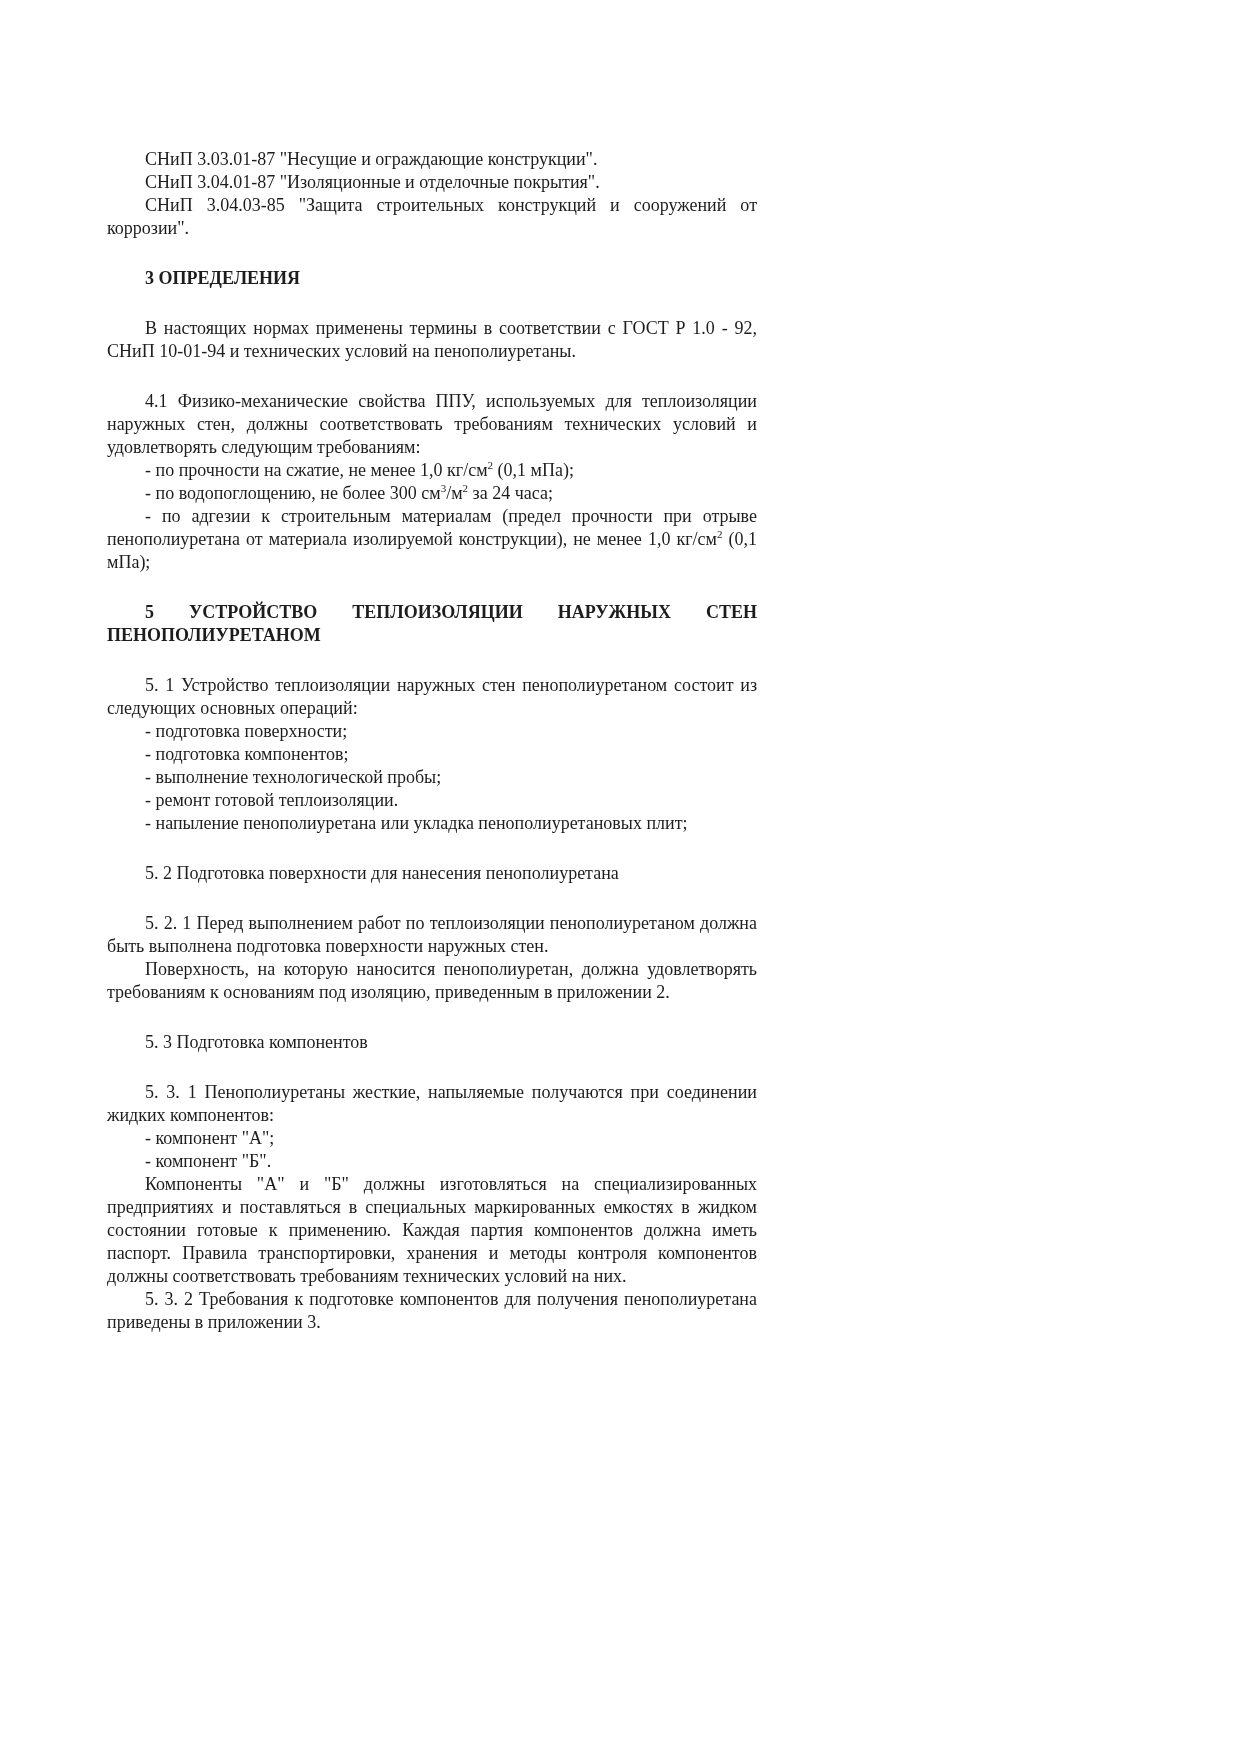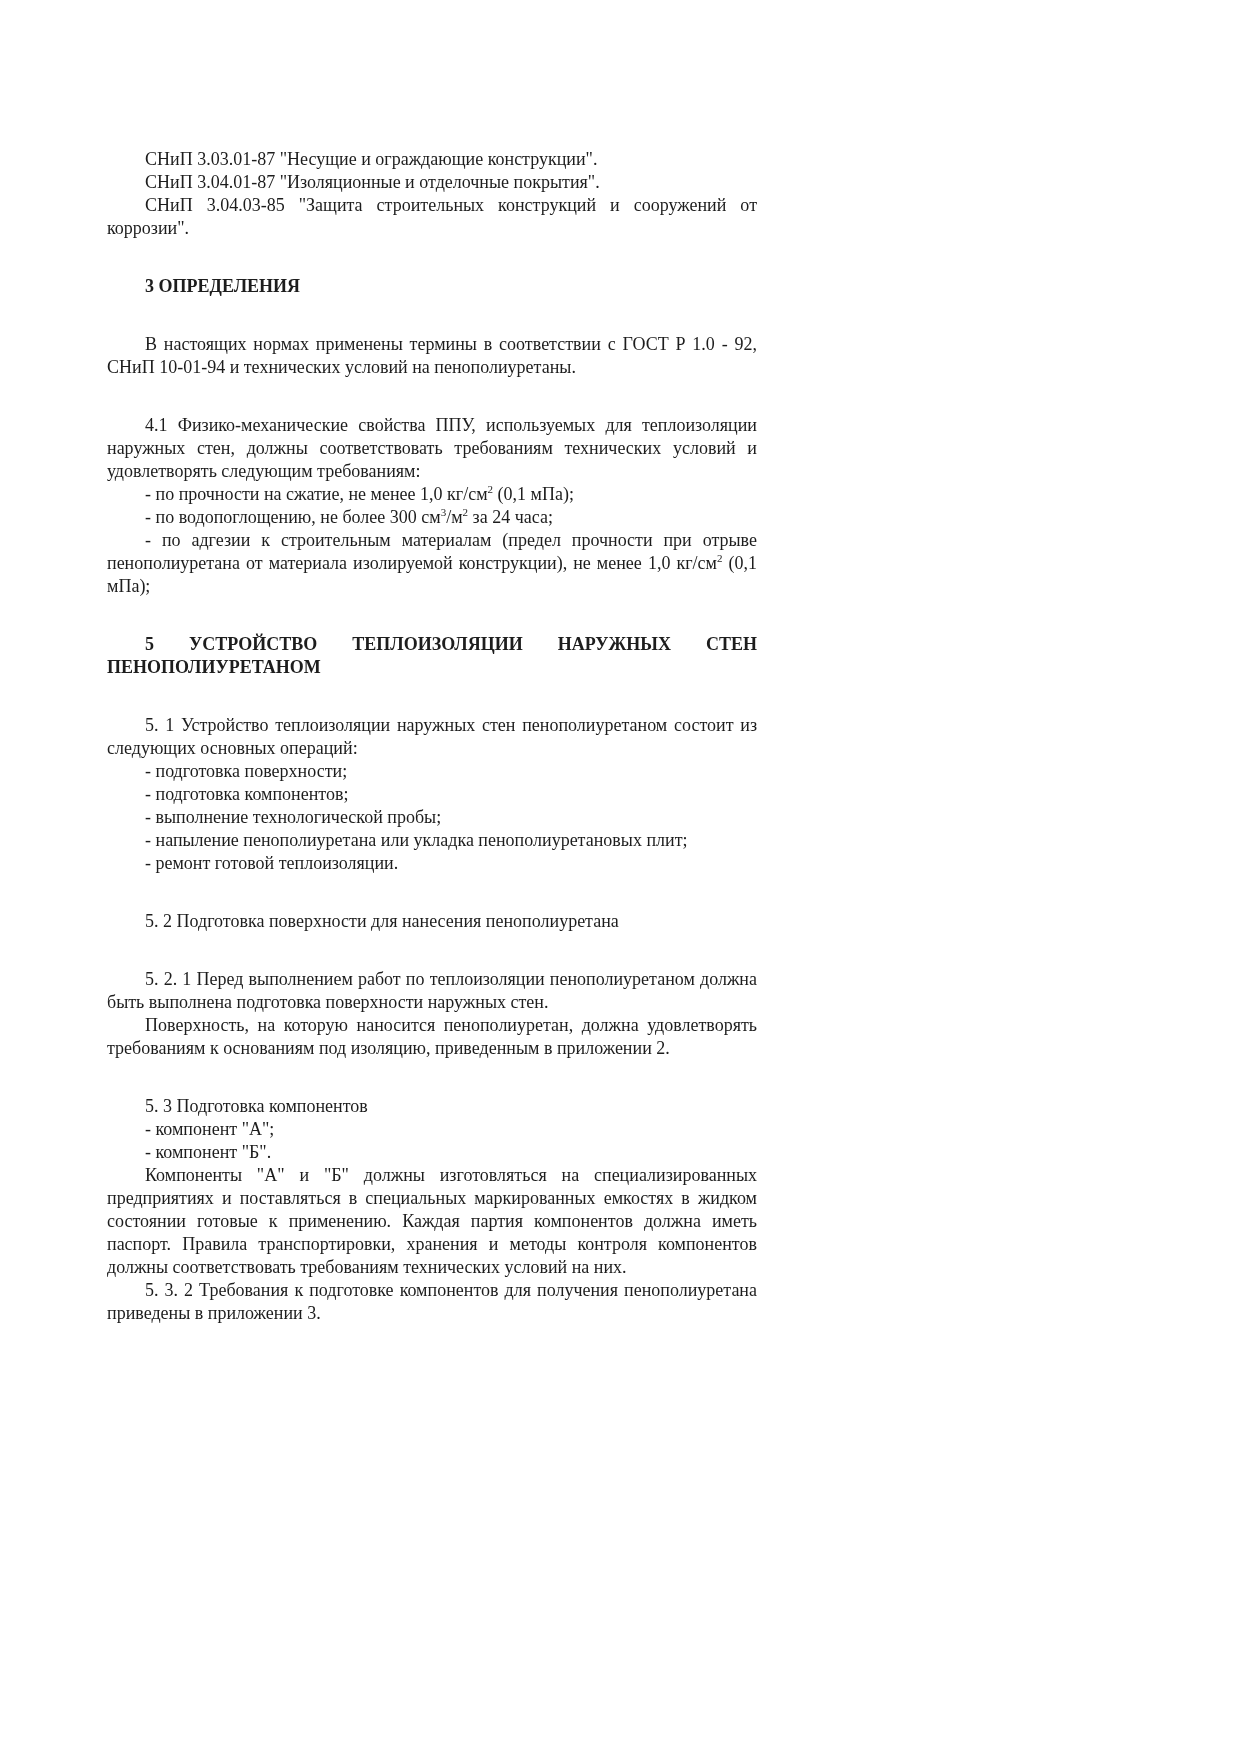--- a/index.html
+++ b/index.html
@@ -30,21 +30,21 @@
     font-size: 18px;
     line-height: 23px;
     color: #1d1d1d;
     text-align: justify;
   }
   .block {
     margin: 0;
     text-indent: 38px;
   }
   .block.gap {
-    margin-top: 35px;
+    margin-top: 27px;
     font-family: Liberation Serif, serif;
   }
   .block.heading {
     font-weight: bold;
   }
   .doc sup {
     font-size: 11px;
     line-height: 0;
     vertical-align: baseline;
     position: relative;
@@ -63,24 +63,25 @@
       <div class="block para gap">В настоящих нормах применены термины в соответствии с ГОСТ Р 1.0 - 92, СНиП 10-01-94 и технических условий на пенополиуретаны.</div>
       <div class="block para gap">4.1 Физико-механические свойства ППУ, используемых для теплоизоляции наружных стен, должны соответствовать требованиям технических условий и удовлетворять следующим требованиям:</div>
       <div class="block para">- по прочности на сжатие, не менее 1,0 кг/см<sup>2</sup> (0,1 мПа);</div>
       <div class="block para">- по водопоглощению, не более 300 см<sup>3</sup>/м<sup>2</sup> за 24 часа;</div>
       <div class="block para">- по адгезии к строительным материалам (предел прочности при отрыве пенополиуретана от материала изолируемой конструкции), не менее 1,0 кг/см<sup>2</sup> (0,1 мПа);</div>
       <div class="block heading gap">5 УСТРОЙСТВО ТЕПЛОИЗОЛЯЦИИ НАРУЖНЫХ СТЕН ПЕНОПОЛИУРЕТАНОМ</div>
       <div class="block para gap">5. 1 Устройство теплоизоляции наружных стен пенополиуретаном состоит из следующих основных операций:</div>
       <div class="block para">- подготовка поверхности;</div>
       <div class="block para">- подготовка компонентов;</div>
       <div class="block para">- выполнение технологической пробы;</div>
+      <div class="block para">- ремонт готовой теплоизоляции.</div>
       <div class="block para">- напыление пенополиуретана или укладка пенополиуретановых плит;</div>
-      <div class="block para">- ремонт готовой теплоизоляции.</div>
       <div class="block para gap">5. 2 Подготовка поверхности для нанесения пенополиуретана</div>
       <div class="block para gap">5. 2. 1 Перед выполнением работ по теплоизоляции пенополиуретаном должна быть выполнена подготовка поверхности наружных стен.</div>
       <div class="block para">Поверхность, на которую наносится пенополиуретан, должна удовлетворять требованиям к основаниям под изоляцию, приведенным в приложении 2.</div>
       <div class="block para gap">5. 3 Подготовка компонентов</div>
+      <div class="block para gap">5. 3. 1 Пенополиуретаны жесткие, напыляемые получаются при соединении жидких компонентов:</div>
       <div class="block para">- компонент "А";</div>
       <div class="block para">- компонент "Б".</div>
       <div class="block para">Компоненты "А" и "Б" должны изготовляться на специализированных предприятиях и поставляться в специальных маркированных емкостях в жидком состоянии готовые к применению. Каждая партия компонентов должна иметь паспорт. Правила транспортировки, хранения и методы контроля компонентов должны соответствовать требованиям технических условий на них.</div>
       <div class="block para">5. 3. 2 Требования к подготовке компонентов для получения пенополиуретана приведены в приложении 3.</div>
     </div>
 </div>
 
 </body></html>

